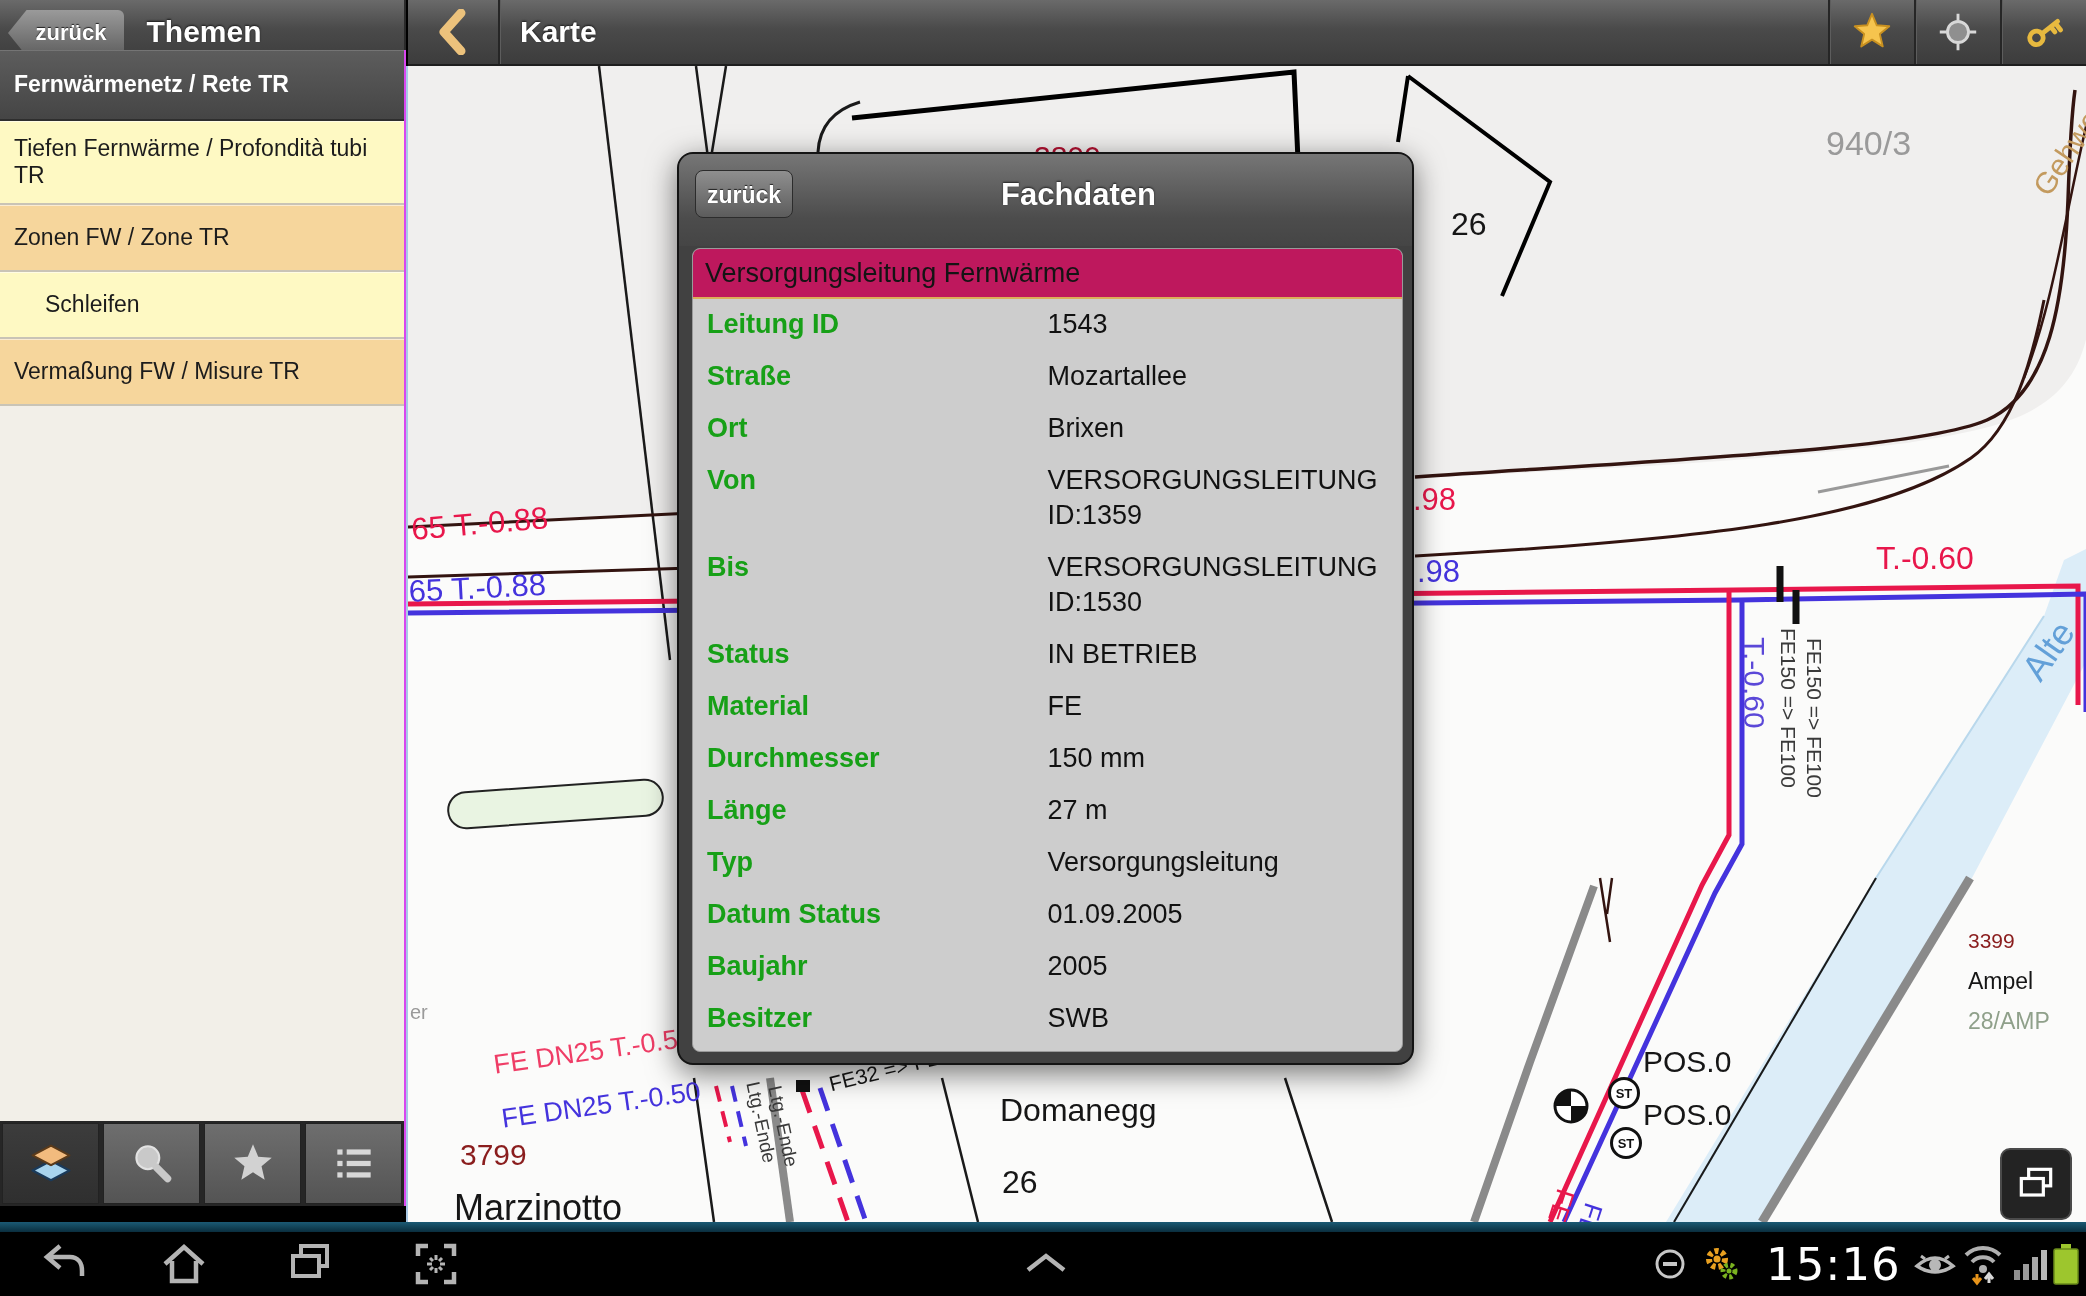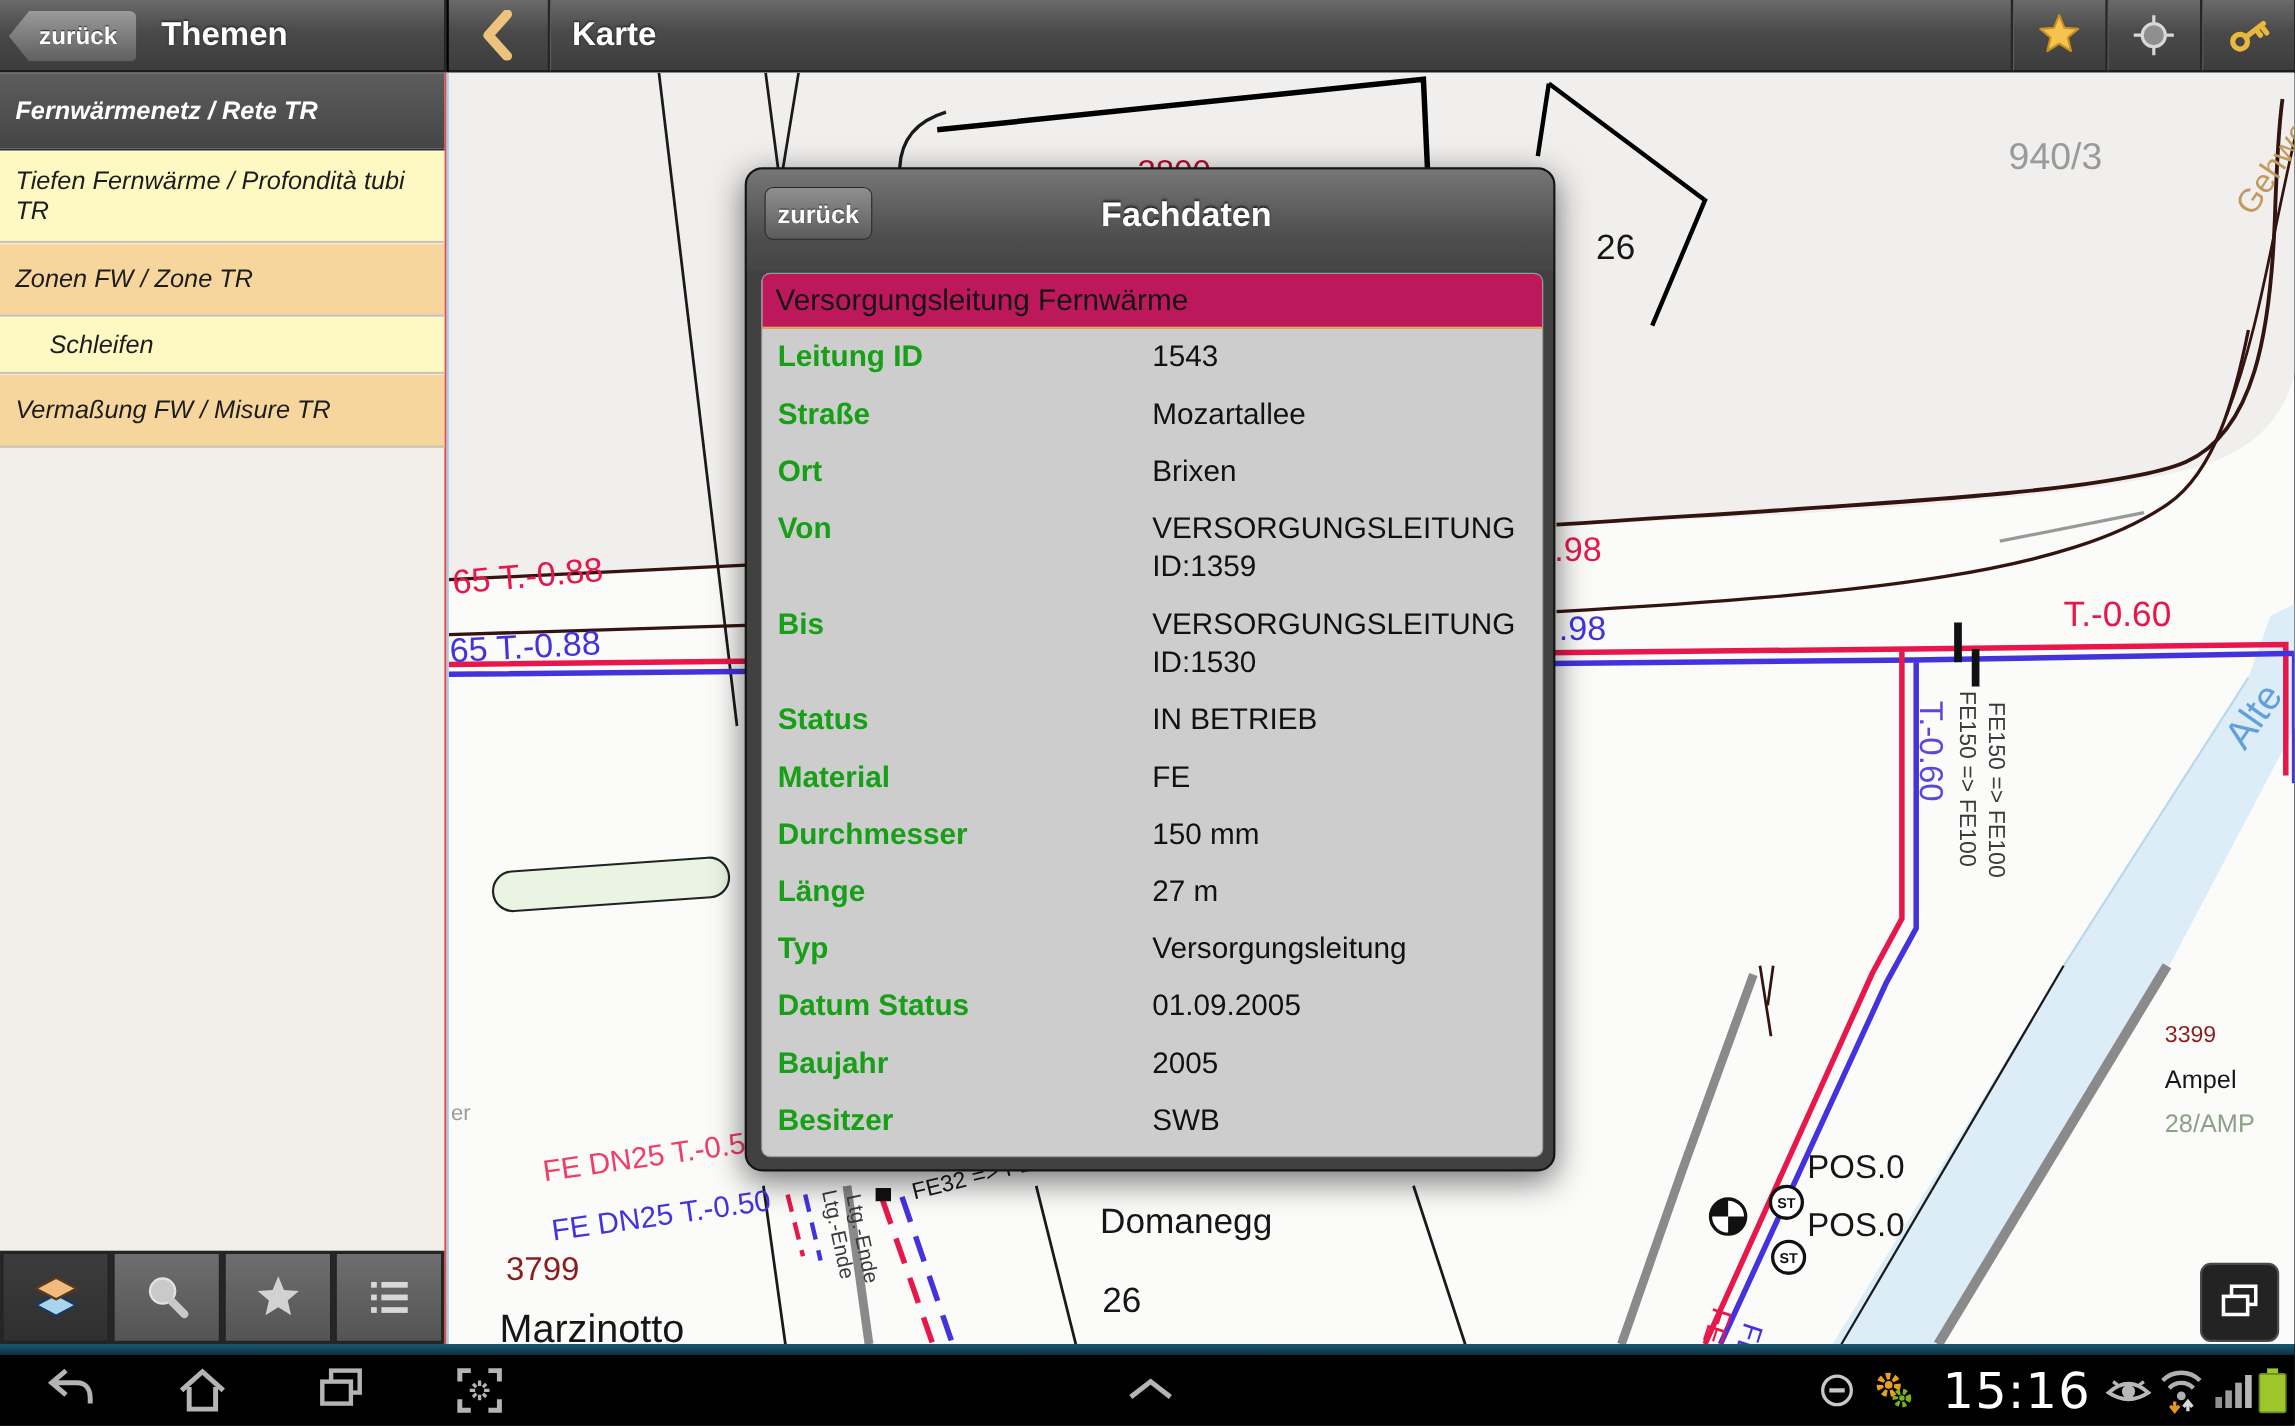--- a/index.html
+++ b/index.html
@@ -17,22 +17,22 @@
   #btn-zurueck-top{position:absolute;left:8px;top:10px;width:116px;height:46px;
       background:linear-gradient(#9a9a9a,#5f5f5f);color:#fff;font-size:22px;font-weight:bold;
       line-height:46px;text-align:center;padding-left:10px;box-sizing:border-box;
       clip-path:polygon(0 50%,16% 0,100% 0,100% 100%,16% 100%);
       text-shadow:0 -1px 1px #222;border-radius:6px;}
   .tb-divider{position:absolute;top:0;width:2px;height:64px;background:#262626;box-shadow:1px 0 0 #5d5d5d;}
   .tb-btn{position:absolute;top:0;width:84px;height:64px;display:flex;align-items:center;justify-content:center;}
   #chev-btn{position:absolute;left:2px;top:0;width:86px;height:64px;display:flex;align-items:center;justify-content:center;}
 
   
-  #sidebar{position:absolute;left:0;top:66px;width:406px;height:1156px;background:#f2efe8;
-           border-right:2px solid #ef4444;box-sizing:border-box;font-style:italic;}
+  #sidebar{position:absolute;left:0;top:50px;width:406px;height:1156px;background:#f2efe8;
+           border-right:2px solid #d946ef;box-sizing:border-box;}
   .sb-item{position:relative;width:100%;box-sizing:border-box;padding:0 14px;display:flex;align-items:center;
            font-size:23px;color:#1c1c1c;border-bottom:2px solid #c9c4b6;box-shadow:inset 0 1px 0 rgba(255,255,255,.55);}
   .sb-sel{background:linear-gradient(#5d5d5d,#454545);color:#fff;font-weight:bold;
           border-bottom:2px solid #2e2e2e;box-shadow:inset 0 1px 0 rgba(255,255,255,.15);}
   .sb-cream{background:#fef9c3;}
   .sb-orange{background:#f6d69c;}
   #sb-toolbar{position:absolute;left:0;bottom:0;width:100%;height:85px;background:#262626;display:flex;}
   .sb-tool{flex:1;margin:2px;background:linear-gradient(#6e6e6e,#545454);border:1px solid #222;
            display:flex;align-items:center;justify-content:center;}
   .sb-tool.pressed{background:linear-gradient(#3c3c3c,#2f2f2f);}
@@ -126,21 +126,21 @@
   <div id="sidebar">
     <div class="sb-item sb-sel" style="height:71px;">
       <span>Fernwärmenetz / Rete TR</span>
     </div>
     <div class="sb-item sb-cream" style="height:84px;">
       <span>Tiefen Fernwärme / Profondità tubi TR</span>
     </div>
     <div class="sb-item sb-orange" style="height:67px;">
       <span>Zonen FW / Zone TR</span>
     </div>
-    <div class="sb-item sb-cream" style="height:52px;padding-left:45px;">
+    <div class="sb-item sb-cream" style="height:67px;padding-left:45px;">
       <span>Schleifen</span>
     </div>
     <div class="sb-item sb-orange" style="height:67px;">
       <span>Vermaßung FW / Misure TR</span>
     </div>
 
     <div id="sb-toolbar">
       <div class="sb-tool pressed">
         <svg width="52" height="52" viewBox="0 0 48 48">
           <path d="M24 21 L41 30 L24 39 L7 30 Z" fill="#a8d4ee" stroke="#1a3a5a" stroke-width="2" stroke-linejoin="round"></path>

